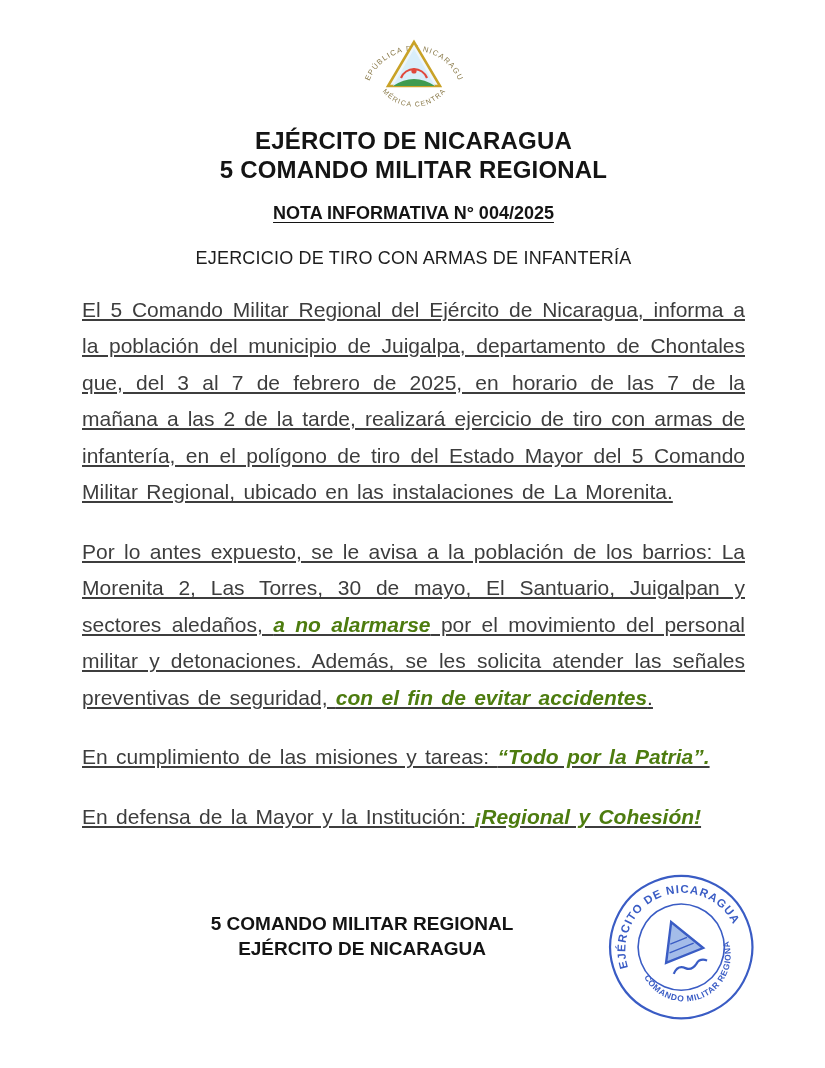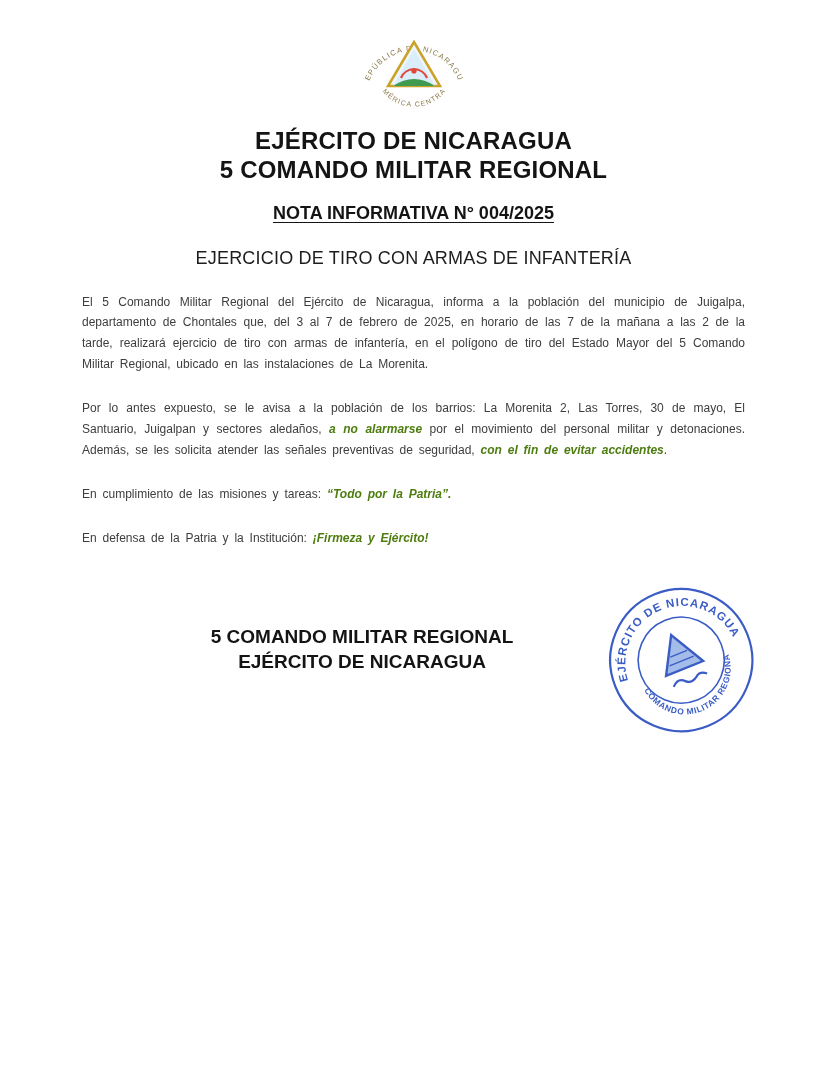--- a/index.html
+++ b/index.html
@@ -40,26 +40,27 @@
   .subject-title {
     text-align: center;
     font-size: 18px;
     font-weight: normal;
     color: #1d1d1d;
     margin-top: 24px;
     letter-spacing: 0.2px;
   }
 
   .body-p {
-    font-size: 12px;
+    font-size: 21px;
     line-height: 1.74;
     text-align: justify;
     color: #3d3d3d;
     margin-top: 23px;
     word-spacing: 2.5px;
+    text-decoration: underline;
   }
   .body-p.short { text-align: left; }
 
   .emph { font-weight: bold; font-style: italic; color: #4d7c0f; }
 
   .closing {
     position: relative;
     margin-top: 55px;
     height: 130px;
   }
@@ -115,21 +116,21 @@
   </div>
 
   <div class="subject-title">EJERCICIO DE TIRO CON ARMAS DE INFANTERÍA</div>
 
   <p class="body-p">El 5 Comando Militar Regional del Ejército de Nicaragua, informa a la población del municipio de Juigalpa, departamento de Chontales que, del 3 al 7 de febrero de 2025, en horario de las 7 de la mañana a las 2 de la tarde, realizará ejercicio de tiro con armas de infantería, en el polígono de tiro del Estado Mayor del 5 Comando Militar Regional, ubicado en las instalaciones de La Morenita.</p>
 
   <p class="body-p"><span>Por lo antes expuesto, se le avisa a la población de los barrios: La Morenita 2, Las Torres, 30 de mayo, El Santuario, Juigalpan y sectores aledaños, </span><span class="emph">a no alarmarse</span><span> por el movimiento del personal militar y detonaciones. Además, se les solicita atender las señales preventivas de seguridad, </span><span class="emph">con el fin de evitar accidentes</span><span>.</span></p>
 
   <p class="body-p short"><span>En cumplimiento de las misiones y tareas: </span><span class="emph">“Todo por la Patria”.</span></p>
 
-  <p class="body-p short"><span>En defensa de la Patria y la Institución: </span><span class="emph">¡Firmeza y Ejército!</span></p>
+  <p class="body-p short"><span>En defensa de la Mayor y la Institución: </span><span class="emph">¡Regional y Cohesión!</span></p>
 
 
   <div class="closing">
     <div class="closing-text">
       <div>5 COMANDO MILITAR REGIONAL</div>
       <div>EJÉRCITO DE NICARAGUA</div>
     </div>
 
     <div class="seal-wrap">
       <svg width="150" height="150" viewBox="0 0 150 150">

